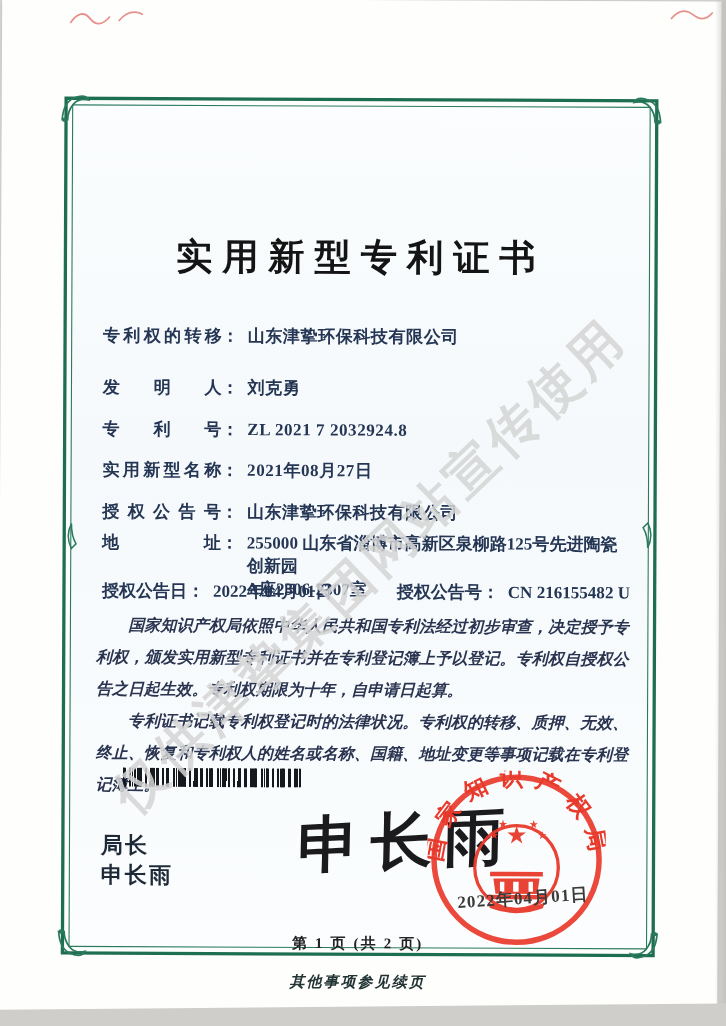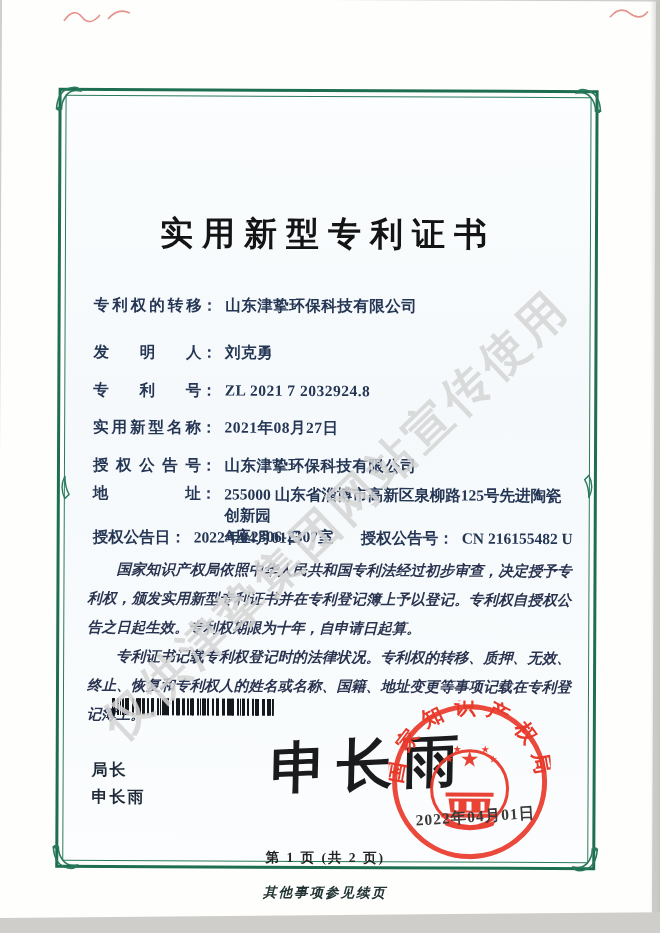--- a/index.html
+++ b/index.html
@@ -64,21 +64,21 @@
 
   .barcode{
     position:absolute;left:113px;top:699px;width:162px;height:17px;
     background:
       repeating-linear-gradient(90deg,#15181c 0 2px,transparent 2px 5px),
       repeating-linear-gradient(90deg,#15181c 0 1px,transparent 1px 8px),
       repeating-linear-gradient(90deg,#15181c 0 3px,transparent 3px 13px);
   }
 
   .director{
-    position:absolute;left:93px;top:757px;font-size:16px;font-weight:700;
+    position:absolute;left:93px;top:757px;font-size:20px;font-weight:700;
     color:#1f2a38;line-height:27px;letter-spacing:2px;
   }
   .signature{
     position:absolute;left:272px;top:726px;width:250px;
     font-size:56px;font-weight:700;color:#1b1b1d;
     transform:rotate(-3deg) skewX(-4deg);letter-spacing:10px;
     font-family:"DejaVu Serif","Liberation Serif",serif;
   }
 
   .seal{position:absolute;left:390px;top:700px;width:162px;height:162px;}

